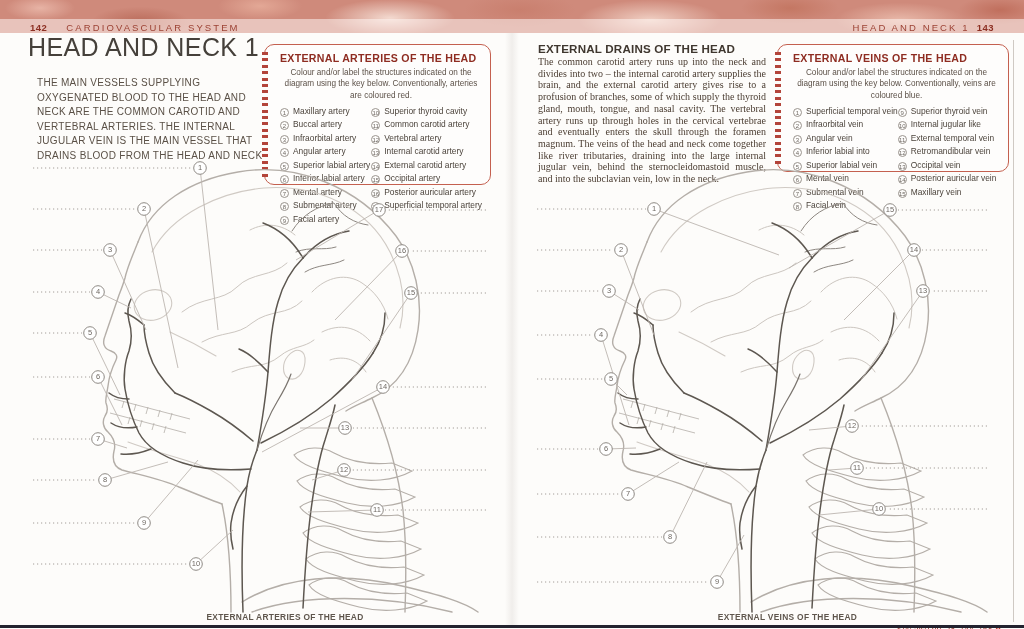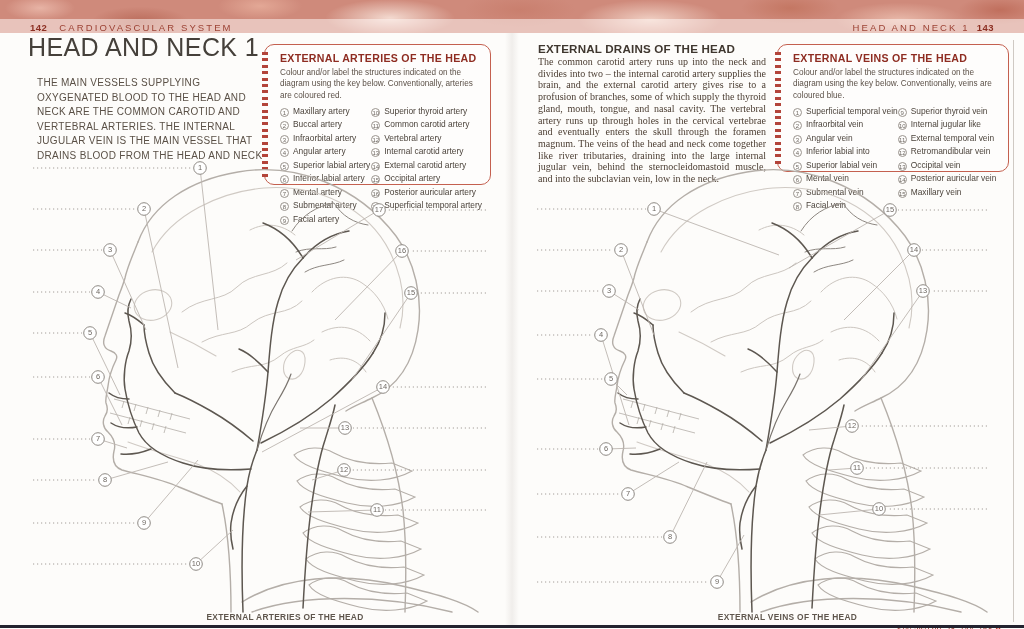--- a/index.html
+++ b/index.html
@@ -17,42 +17,42 @@
       radial-gradient(100px 28px at 650px 20px, #f0cfc3 0%, rgba(240,207,195,0) 72%),
       radial-gradient(70px 22px at 790px 8px, #c47763 0%, rgba(196,119,99,0) 70%),
       radial-gradient(90px 24px at 900px 20px, #e8b8a9 0%, rgba(232,184,169,0) 72%),
       radial-gradient(60px 20px at 1000px 10px, #c06f5d 0%, rgba(192,111,93,0) 70%);
   }
   .banner-band{position:absolute;left:0;right:0;top:19px;height:14px;
     background:rgba(255,248,245,0.52);display:flex;justify-content:space-between;
     align-items:center;padding:0 30px;box-sizing:border-box;}
   .banner-band .section{font-size:9.5px;letter-spacing:2.1px;color:#9c4234;margin-left:12px;}
   .banner-band .pagenum{font-size:9.5px;font-weight:bold;color:#8c2f22;letter-spacing:0.5px;}
-  .banner-left .pagenum{}
+  .banner-left .pagenum{margin-right:7px;}
   .banner-right .pagenum{margin-left:7px;}
 
   .gutter{position:absolute;left:505px;top:33px;width:14px;height:592px;
     background:linear-gradient(to right, rgba(0,0,0,0), rgba(90,70,60,0.08), rgba(0,0,0,0));}
   .page-edge-right{position:absolute;left:1013px;top:40px;width:1px;height:582px;background:#cfc9c3;}
 
   
   h1{position:absolute;left:28px;top:33px;margin:0;font-size:25px;font-weight:normal;
      color:#45403a;letter-spacing:0.4px;}
   .intro{position:absolute;left:30px;top:69px;width:237px;margin:7px;font-size:10px;
      line-height:1.46;letter-spacing:0.3px;color:#5a5046;}
 
   
   .keybox{position:absolute;background:#fefdfc;border:1px solid #c4604f;border-radius:10px;
      padding:7px 8px 7px 15px;box-sizing:border-box;}
   .keybox-arteries{left:264px;top:44px;width:227px;height:141px;}
   .keybox-veins{left:777px;top:44px;width:232px;height:128px;}
   .keybox-strip{position:absolute;left:-3px;top:7px;bottom:7px;width:6px;
      background:repeating-linear-gradient(to bottom,#b3443a 0 3px,#fdfcfa 3px 6.4px);}
   .keybox-title{font-size:10.6px;font-weight:bold;color:#8e2c21;letter-spacing:0.3px;}
-  .keybox-desc{font-size:8.2px;color:#5c5148;line-height:1.38;margin:3px 0 5px;}
+  .keybox-desc{font-size:8.2px;color:#5c5148;line-height:1.38;margin:3px 0 5px;text-align:center;}
   .keybox-cols{display:flex;}
   .keybox-cols ul{list-style:none;margin:0;padding:0;flex:1;}
   .keybox-cols ul + ul{flex:1.12;}
   .keybox-cols li{margin-bottom:2.5px;font-size:8.4px;color:#4c443c;white-space:nowrap;}
   .knum{display:inline-block;width:9px;height:9px;border:1px solid #9a948e;border-radius:50%;
      font-size:6px;line-height:9px;text-align:center;color:#6e6862;margin-right:4px;
      vertical-align:-1px;box-sizing:border-box;}
 
   
   .rp-heading{position:absolute;left:538px;top:42px;font-size:11.6px;font-weight:bold;
@@ -119,21 +119,21 @@
           <li><span class="knum">2</span><span class="klabel">Buccal artery</span></li>
           <li><span class="knum">3</span><span class="klabel">Infraorbital artery</span></li>
           <li><span class="knum">4</span><span class="klabel">Angular artery</span></li>
           <li><span class="knum">5</span><span class="klabel">Superior labial artery</span></li>
           <li><span class="knum">6</span><span class="klabel">Inferior labial artery</span></li>
           <li><span class="knum">7</span><span class="klabel">Mental artery</span></li>
           <li><span class="knum">8</span><span class="klabel">Submental artery</span></li>
           <li><span class="knum">9</span><span class="klabel">Facial artery</span></li>
         </ul>
       <ul>
-          <li><span class="knum">10</span><span class="klabel">Superior thyroid artery</span></li>
+          <li><span class="knum">10</span><span class="klabel">Superior thyroid cavity</span></li>
           <li><span class="knum">11</span><span class="klabel">Common carotid artery</span></li>
           <li><span class="knum">12</span><span class="klabel">Vertebral artery</span></li>
           <li><span class="knum">13</span><span class="klabel">Internal carotid artery</span></li>
           <li><span class="knum">14</span><span class="klabel">External carotid artery</span></li>
           <li><span class="knum">15</span><span class="klabel">Occipital artery</span></li>
           <li><span class="knum">16</span><span class="klabel">Posterior auricular artery</span></li>
           <li><span class="knum">17</span><span class="klabel">Superficial temporal artery</span></li>
         </ul>
     </div>
   </div>

